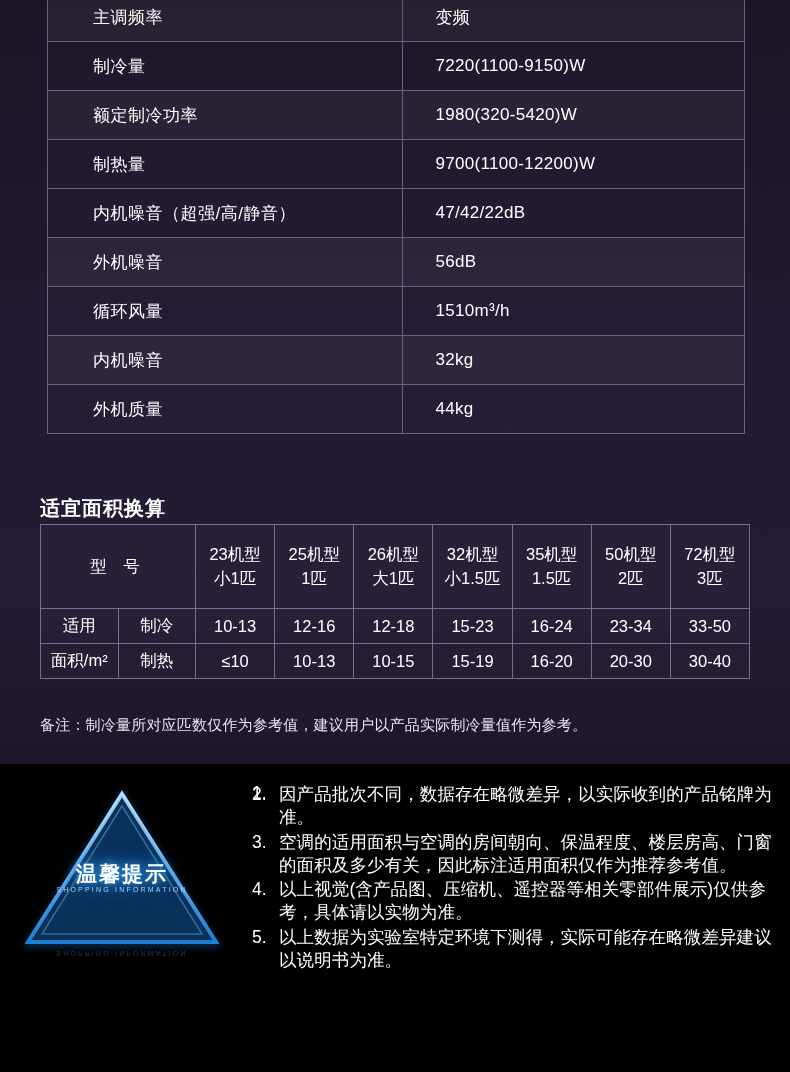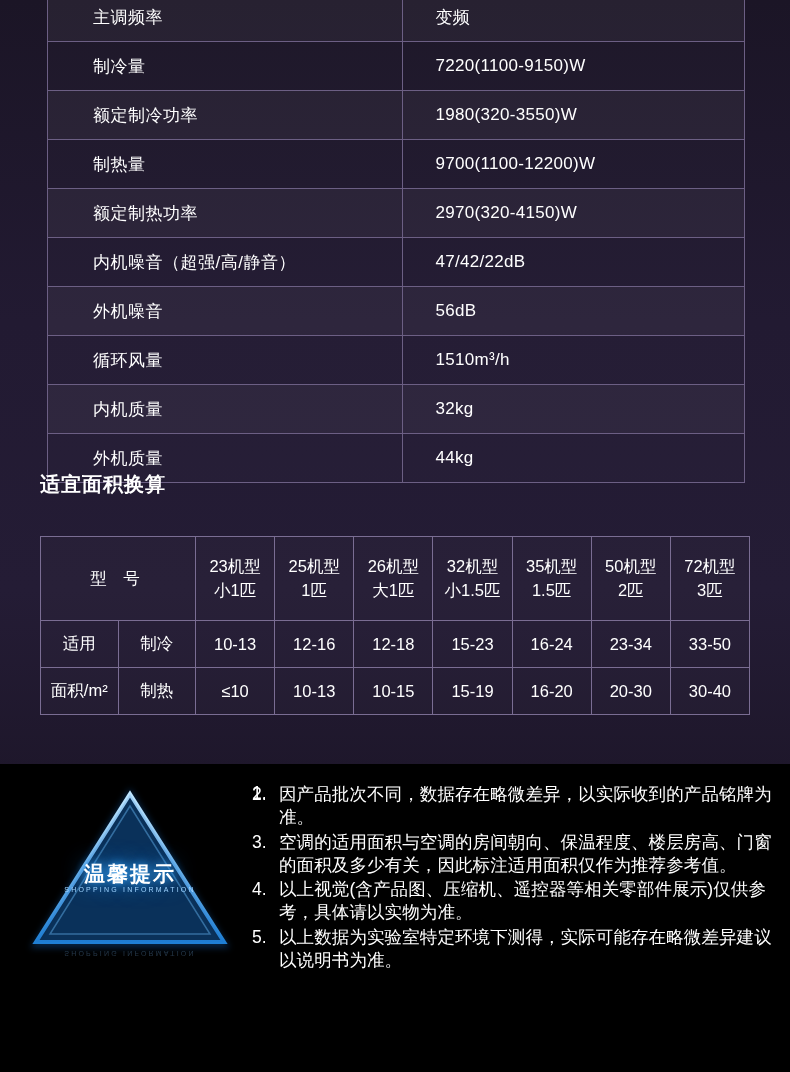--- a/index.html
+++ b/index.html
@@ -43,48 +43,48 @@
   .spec-table td.v {
     padding-left: 32px;
     letter-spacing: 0.3px;
   }
   .spec-table tr.odd td { background: rgba(255,255,255,0.055); }
   .spec-table tr.even td { background: rgba(255,255,255,0.015); }
 
   
   .sec-title {
     position: absolute;
-    left: 40px; top: 471px;
+    left: 40px; top: 495px;
     color: #ffffff;
     font-size: 20px;
     font-weight: bold;
     letter-spacing: 1px;
   }
 
   
   .area-wrap {
     position: absolute;
-    left: 40px; top: 536px;
+    left: 40px; top: 524px;
     width: 710px;
   }
   .area-table {
     width: 100%;
     border-collapse: collapse;
     table-layout: fixed;
   }
   .area-table td {
     border: 1px solid #7a6d93;
     color: #ffffff;
     text-align: center;
     font-size: 16.5px;
     background: rgba(255,255,255,0.02);
     padding: 0;
   }
   .area-table tr.head td { height: 84px; font-size: 16.5px; line-height: 1.45; }
-  .area-table tr.body td { height: 47px; }
+  .area-table tr.body td { height: 35px; }
   .area-table td.model-head { width: 155px; letter-spacing: 6px; }
   .area-table td.lbl-a { width: 78px; }
   .area-table td.lbl-b { width: 77px; font-family: Liberation Serif, serif; }
   .area-table .two-line span { display: block; }
 
   
   .note {
     position: absolute;
     left: 40px; top: 716px;
     color: #e8e4f2;
@@ -95,21 +95,21 @@
   
   .tips {
     position: absolute;
     left: 0; top: 764px;
     width: 790px; height: 308px;
     background: #000000;
     overflow: hidden;
   }
   .tips-badge {
     position: absolute;
-    left: 16px; top: 10px;
+    left: 8px; top: 10px;
     width: 232px; height: 250px;
   }
   .tri-glow {
     position: absolute;
     left: 14px; top: 14px;
     width: 0; height: 0;
     border-left: 100px solid transparent;
     border-right: 100px solid transparent;
     border-bottom: 160px solid rgba(22,120,220,0.30);
     filter: blur(3px);
@@ -185,44 +185,40 @@
         <tr class="odd">
           <td class="k">主调频率</td>
           <td class="v">变频</td>
         </tr>
         <tr class="even">
           <td class="k">制冷量</td>
           <td class="v">7220(1100-9150)W</td>
         </tr>
         <tr class="odd">
           <td class="k">额定制冷功率</td>
-          <td class="v">1980(320-3550)W</td>
+          <td class="v">1980(320-5420)W</td>
         </tr>
         <tr class="even">
           <td class="k">制热量</td>
           <td class="v">9700(1100-12200)W</td>
-        </tr>
-        <tr class="odd">
-          <td class="k">额定制热功率</td>
-          <td class="v">2970(320-4150)W</td>
         </tr>
         <tr class="even">
           <td class="k">内机噪音（超强/高/静音）</td>
           <td class="v">47/42/22dB</td>
         </tr>
         <tr class="odd">
           <td class="k">外机噪音</td>
           <td class="v">56dB</td>
         </tr>
         <tr class="even">
           <td class="k">循环风量</td>
           <td class="v">1510m³/h</td>
         </tr>
         <tr class="odd">
-          <td class="k">内机质量</td>
+          <td class="k">内机噪音</td>
           <td class="v">32kg</td>
         </tr>
         <tr class="even">
           <td class="k">外机质量</td>
           <td class="v">44kg</td>
         </tr>
       </tbody>
     </table>
   </div>
 
@@ -281,20 +277,21 @@
           <td>10-15</td>
           <td>15-19</td>
           <td>16-20</td>
           <td>20-30</td>
           <td>30-40</td>
         </tr>
       </tbody>
     </table>
   </div>
 
+  <div class="note">备注：制冷量所对应匹数仅作为参考值，建议用户以产品实际制冷量值作为参考。</div>
 
   <div class="tips">
 
     <div class="tips-badge">
       <div class="tri-glow"></div>
       <svg class="tri-outline" viewBox="0 0 200 160">
         <defs>
           <linearGradient id="gl" x1="0" y1="0" x2="0" y2="1">
             <stop offset="0%" stop-color="#bfe6ff"></stop>
             <stop offset="100%" stop-color="#1f7fd4"></stop>

